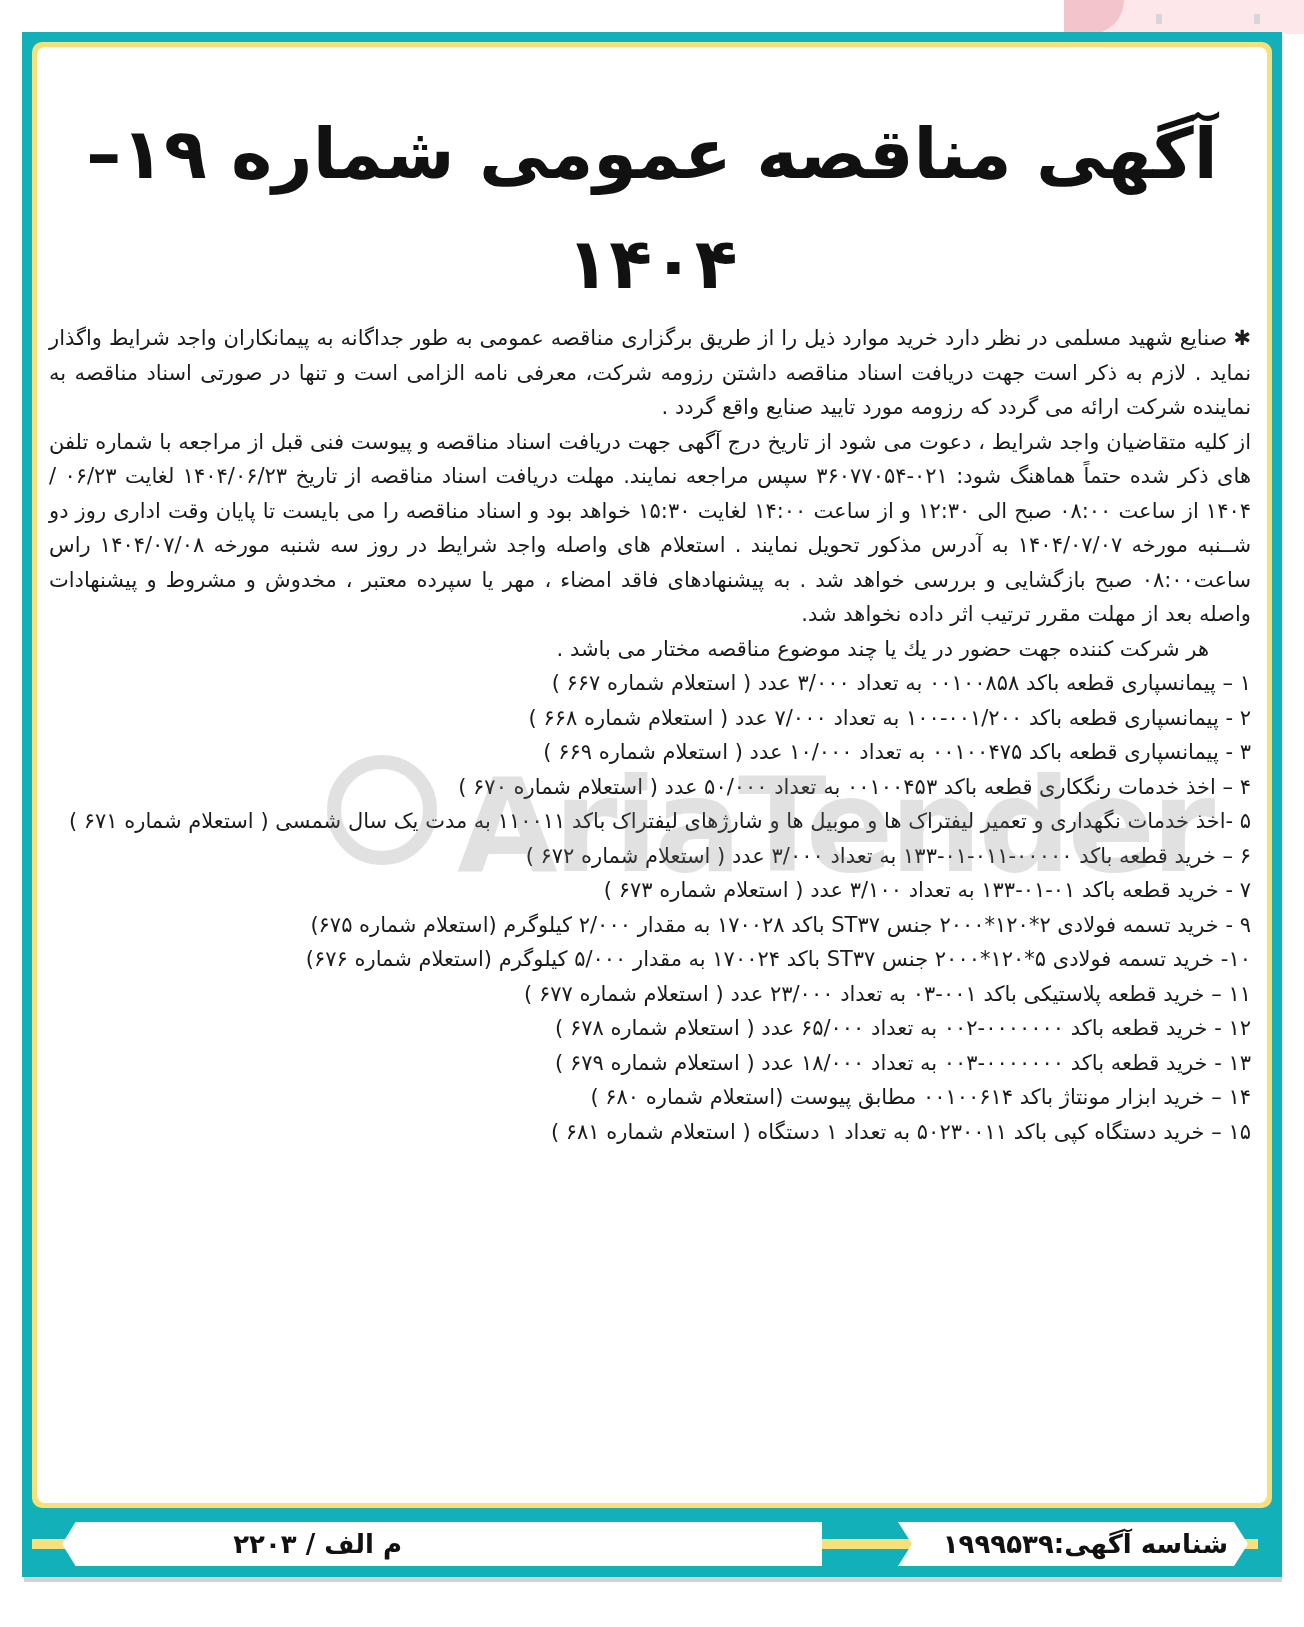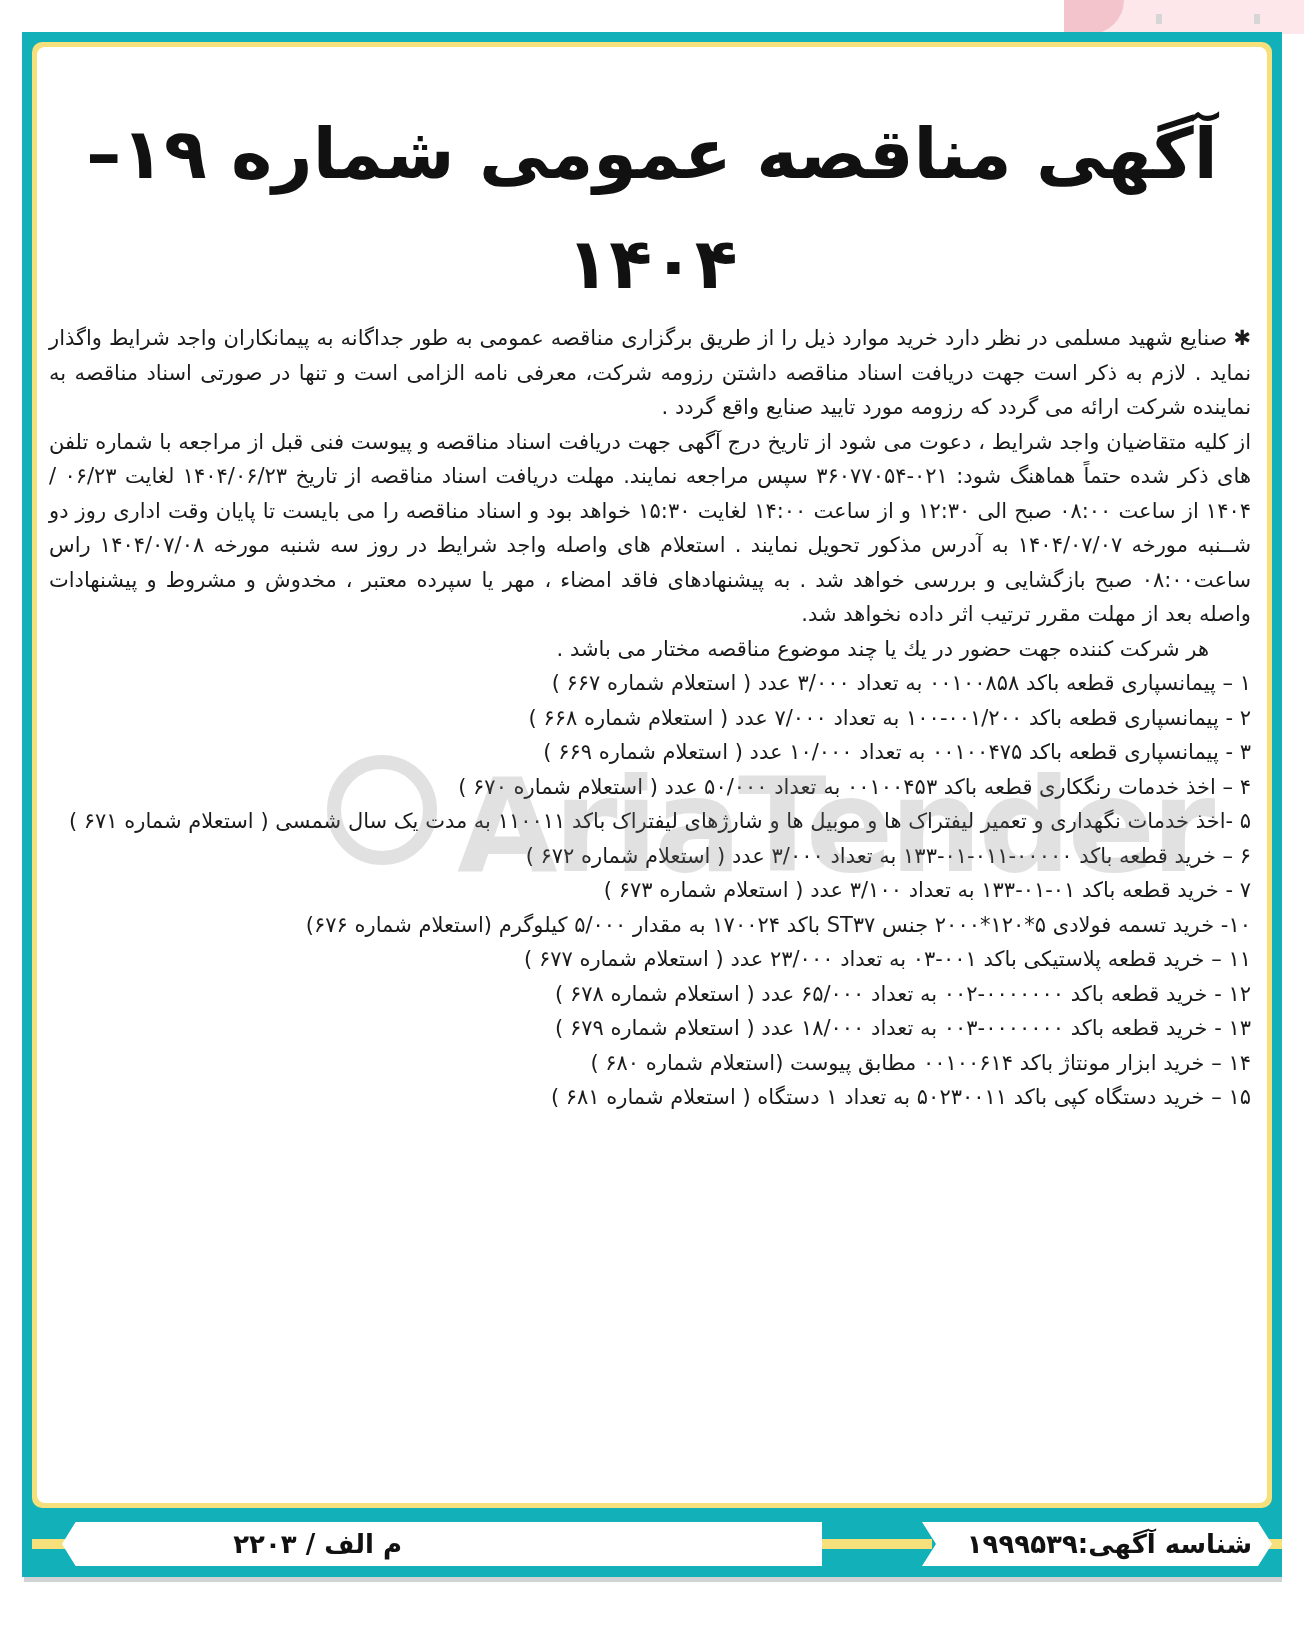--- a/index.html
+++ b/index.html
@@ -53,21 +53,21 @@
   }
   .watermark .wm-text {
     position: absolute; left: 130px; top: 14px; font-size: 130px; font-weight: bold; color: #7a7a7a;
     font-family: "DejaVu Sans", sans-serif; letter-spacing: -4px; line-height: 150px;
   }
   .watermark .wm-circle {
     position: absolute; left: 0; top: 18px; width: 110px; height: 110px; border-radius: 50%;
     border: 14px solid #7a7a7a; box-sizing: border-box;
   }
   .footer {
-    position: absolute; left: 10px; right: 0; top: 1490px; height: 44px;
+    position: absolute; left: 10px; right: 24px; top: 1490px; height: 44px;
   }
   .tab {
     position: absolute; top: 0; height: 44px; background: #ffffff;
     display: flex; align-items: center; font-weight: bold; font-size: 26px; color: #111;
     direction: rtl;
   }
   .tab-left { left: 30px; width: 320px; padding-left: 20px; justify-content: flex-start; clip-path: polygon(4% 0, 100% 0, 100% 100%, 4% 100%, 0 50%); }
   .tab-mid { left: 370px; width: 420px; }
   .tab-right { right: 10px; width: 330px; justify-content: flex-start; padding-right: 20px; clip-path: polygon(0 0, 96% 0, 100% 50%, 96% 100%, 0 100%, 4% 50%); }
   .stripe {
@@ -102,20 +102,21 @@
         <p class="indent">هر شرکت کننده جهت حضور در یك یا چند موضوع مناقصه مختار می باشد .</p>
 
         <ul class="list">
           <li>۱ – پیمانسپاری قطعه باکد ۰۰۱۰۰۸۵۸ به تعداد ۳/۰۰۰ عدد ( استعلام شماره ۶۶۷ )</li>
           <li>۲ - پیمانسپاری قطعه باکد ۰۰۱/۲۰۰-۱۰۰ به تعداد ۷/۰۰۰ عدد ( استعلام شماره ۶۶۸ )</li>
           <li>۳ - پیمانسپاری قطعه باکد ۰۰۱۰۰۴۷۵ به تعداد ۱۰/۰۰۰ عدد ( استعلام شماره ۶۶۹ )</li>
           <li>۴ – اخذ خدمات رنگکاری قطعه باکد ۰۰۱۰۰۴۵۳ به تعداد ۵۰/۰۰۰ عدد ( استعلام شماره ۶۷۰ )</li>
           <li>۵ -اخذ خدمات نگهداری و تعمیر لیفتراک ها و موبیل ها و شارژهای لیفتراک باکد ۱۱۰۰۱۱ به مدت یک سال شمسی ( استعلام شماره ۶۷۱ )</li>
           <li>۶ – خرید قطعه باکد ۰۰۰۰۰-۰۱۱-۰۱-۱۳۳ به تعداد ۳/۰۰۰ عدد ( استعلام شماره ۶۷۲ )</li>
           <li>۷ - خرید قطعه باکد ۰۱-۰۱-۱۳۳ به تعداد ۳/۱۰۰ عدد ( استعلام شماره ۶۷۳ )</li>
+          <li>۹ - خرید تسمه فولادی ۲*۱۲۰*۲۰۰۰ جنس ST۳۷ باکد ۱۷۰۰۲۸ به مقدار ۲/۰۰۰ کیلوگرم (استعلام شماره ۶۷۵)</li>
           <li>۱۰- خرید تسمه فولادی ۵*۱۲۰*۲۰۰۰ جنس ST۳۷ باکد ۱۷۰۰۲۴ به مقدار ۵/۰۰۰ کیلوگرم (استعلام شماره ۶۷۶)</li>
           <li>۱۱ – خرید قطعه پلاستیکی باکد ۰۰۱-۰۳ به تعداد ۲۳/۰۰۰ عدد ( استعلام شماره ۶۷۷ )</li>
           <li>۱۲ - خرید قطعه باکد ۰۰۰۰۰۰۰-۰۰۲ به تعداد ۶۵/۰۰۰ عدد ( استعلام شماره ۶۷۸ )</li>
           <li>۱۳ - خرید قطعه باکد ۰۰۰۰۰۰۰-۰۰۳ به تعداد ۱۸/۰۰۰ عدد ( استعلام شماره ۶۷۹ )</li>
           <li>۱۴ – خرید ابزار مونتاژ باکد ۰۰۱۰۰۶۱۴ مطابق پیوست (استعلام شماره ۶۸۰ )</li>
           <li>۱۵ – خرید دستگاه کپی باکد ۵۰۲۳۰۰۱۱ به تعداد ۱ دستگاه ( استعلام شماره ۶۸۱ )</li>
         </ul>
       </div>
     </div>
   </div>

